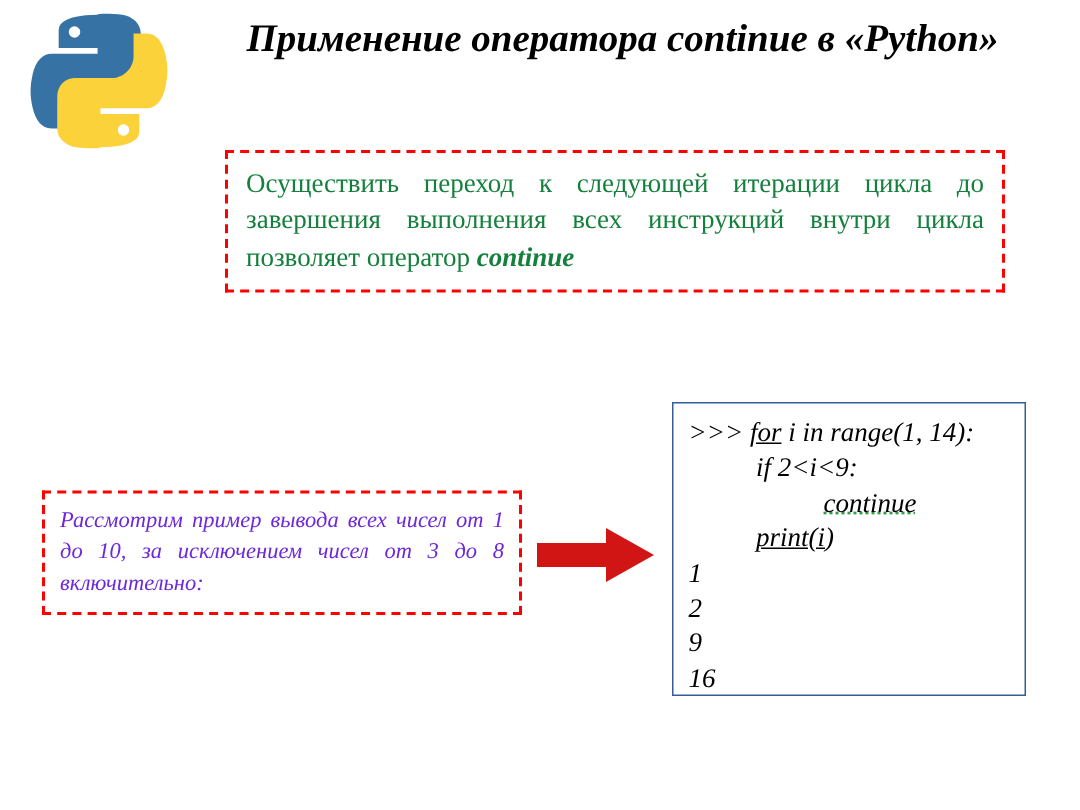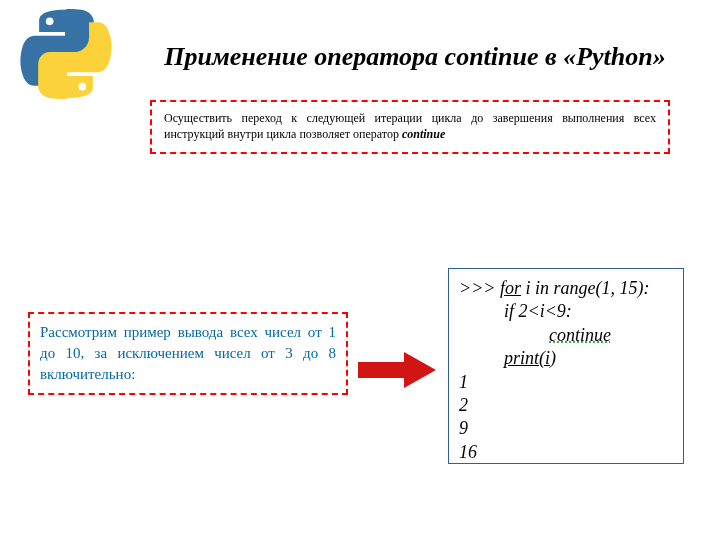--- a/index.html
+++ b/index.html
@@ -16,58 +16,58 @@
   .title {
     position: absolute;
     top: 10px;
     left: 150px;
     width: 530px;
     font-size: 26px;
     font-weight: bold;
     font-style: italic;
     text-align: center;
     line-height: 1.25;
-    margin-top: 31px;
   }
   .logo {
     position: absolute;
     top: 6px;
     left: 18px;
     width: 96px;
     height: 96px;
   }
   .box1 {
     position: absolute;
     top: 100px;
     left: 150px;
     width: 520px;
     padding: 8px 12px 10px 12px;
     border: 2px dashed #ff0000;
-    font-size: 12px;
+    font-size: 18px;
     line-height: 1.35;
     text-align: justify;
-    color: #000000;
+    color: #15803d;
     box-sizing: border-box;
   }
   .box1 .kw {
     font-style: italic;
     font-weight: bold;
   }
   .box2 {
     position: absolute;
-    top: 312px;
+    top: 327px;
     left: 28px;
     width: 320px;
     padding: 8px 10px;
     border: 2px dashed #ff0000;
     font-size: 15px;
     line-height: 1.4;
     text-align: justify;
-    color: #0369a1;
+    color: #6d28d9;
     box-sizing: border-box;
+    font-style: italic;
   }
   .arrow {
     position: absolute;
     top: 352px;
     left: 358px;
     width: 78px;
     height: 36px;
   }
   .code {
     position: absolute;
@@ -116,20 +116,20 @@
 </div>
 
 <div class="box2">Рассмотрим пример вывода всех чисел от 1 до 10, за&nbsp;исключением чисел от 3 до 8 включительно:</div>
 
 <div class="arrow">
   <svg viewBox="0 0 78 36" width="78" height="36">
     <polygon points="0,10 46,10 46,0 78,18 46,36 46,26 0,26" fill="#d11515"></polygon>
   </svg>
 </div>
 
-<div class="code"><span>&gt;&gt;&gt; </span><span class="wavy">for</span><span> i in range(1, 15):</span>
+<div class="code"><span>&gt;&gt;&gt; </span><span class="wavy">for</span><span> i in range(1, 14):</span>
 <span>          if 2&lt;i&lt;9:</span>
 <span>                    </span><span class="dot">continue</span>
 <span>          </span><span class="wavy">print(i</span><span>)</span>
 <span>1</span>
 <span>2</span>
 <span>9</span>
 <span>16</span></div>
 
 </body></html>

